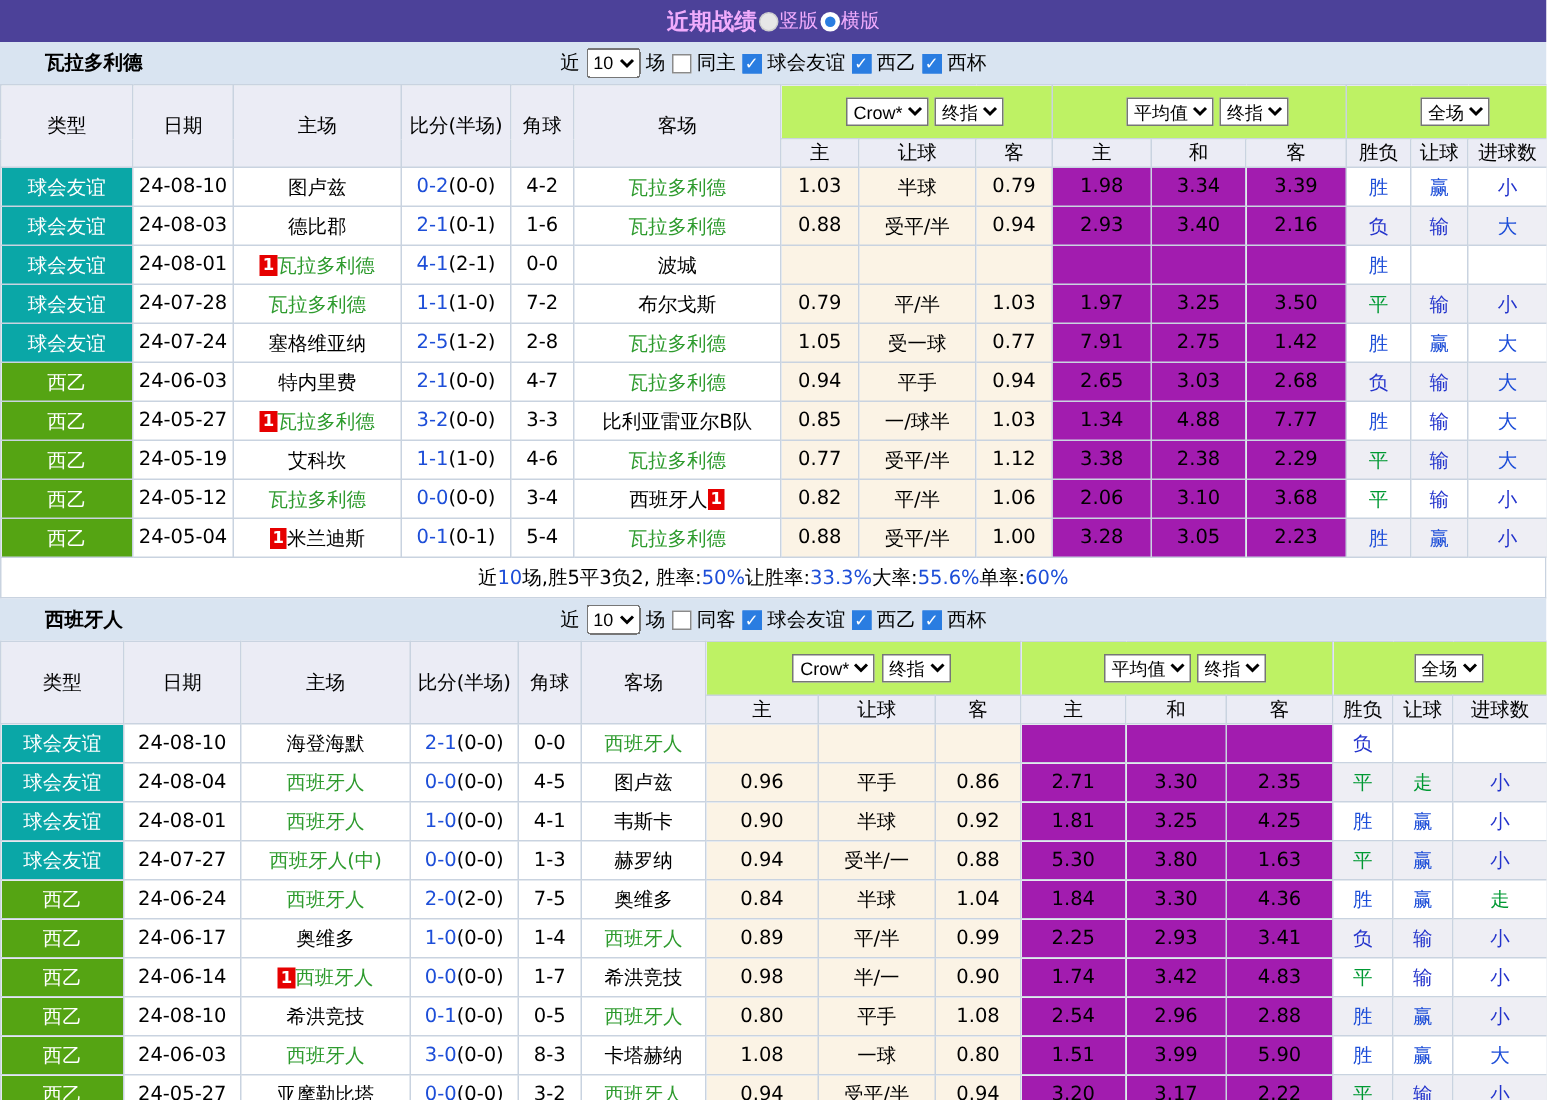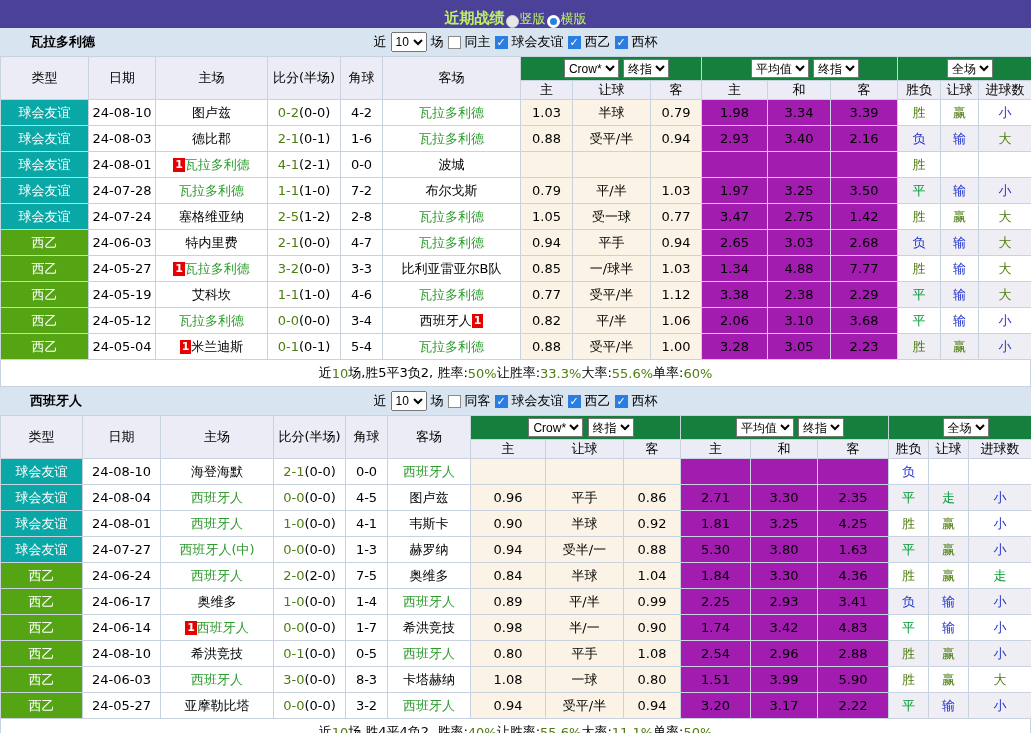--- a/index.html
+++ b/index.html
@@ -1,46 +1,46 @@
 <!DOCTYPE html>
 <html><head>
 <meta charset="utf-8">
 <style>
   * { box-sizing: border-box; }
   body { margin:0; width:1031px; background:#fff; font-family:"DejaVu Sans","Liberation Sans",sans-serif; font-size:13px; color:#000; }
 
-  .titlebar { height:28px; background:#4c4199; color:#bef264; display:flex; align-items:flex-end; justify-content:center; gap:1px; }
+  .titlebar { height:28px; background:#4c4199; color:#f0abfc; display:flex; align-items:center; justify-content:center; gap:1px; }
   .titlebar .t { font-weight:bold; font-size:15px; }
   .radio { width:13px; height:13px; border-radius:50%; display:inline-flex; align-items:center; justify-content:center; }
   .radio.off { background:#e7e7e7; border:1px solid #cfcfcf; }
   .radio.on { background:#fff; }
   .radio.on .dot { width:7px; height:7px; border-radius:50%; background:#2a7de1; }
   .rlabel { font-size:13px; }
 
   .band { height:28px; background:#d9e4f1; display:flex; align-items:center; position:relative; font-size:13px; }
   .team-title { position:absolute; left:30px; font-weight:bold; }
   .filters { margin:0 auto; display:flex; align-items:center; gap:4px; }
   .filters select { font-size:12px; height:20px; }
   .cb { width:13px; height:13px; display:inline-block; border:1px solid #8a8a8a; background:#fff; position:relative; }
   .cb.checked { background:#2a7de1; border-color:#2a7de1; }
   .cb.checked::after { content:"✓"; position:absolute; left:1px; top:-1px; color:#fff; font-size:11px; line-height:13px; }
 
   table { border-collapse:collapse; table-layout:fixed; width:1031px; font-size:13px; }
   th, td { border:1px solid #c9d3e0; text-align:center; padding:0; overflow:hidden; white-space:nowrap; height:26px; }
   thead th { background:#ebecf5; font-weight:normal; }
-  thead tr.hr1 th.sel-cell { height:24px; background:#15803d;padding-left:11px; }
+  thead tr.hr1 th.sel-cell { height:36px; background:#bef264;padding-left:11px; }
   thead tr.hr2 th { height:17px; }
   thead select { font-size:12px; height:19px; background:#fff; }
 
   .bg-friendly { background:#0aa7a7; color:#fff; }
   .bg-league   { background:#55a413; color:#fff; }
   .bg-odds { background:#fbf3e5; }
   .bg-avg  { background:#a21caf; }
   .stripe  { background:#eeeef4; }
-  .c-r { color:#4d7c0f; } .c-b { color:#2333cc; } .c-g { color:#009933; }
+  .c-r { color:#1d4ed8; } .c-b { color:#2333cc; } .c-g { color:#009933; }
   .team-green { color:#2e9b2e; }
   .badge1 { display:inline-block; background:#e60000; color:#fff; font-size:11px; line-height:14px; padding:0 2px; font-weight:bold; vertical-align:1px; }
 
   .summary { height:27px; display:flex; align-items:center; justify-content:center; font-size:13px; border-left:1px solid #c9d3e0; border-right:1px solid #c9d3e0; border-bottom:1px solid #c9d3e0; }
 </style>
 </head>
 <body>
 
 <div class="titlebar">
   <span class="t">近期战绩</span>
@@ -191,21 +191,21 @@
       <tr>
         <td class="bg-friendly">球会友谊</td>
         <td>24-07-24</td>
         <td><span>塞格维亚纳</span></td>
         <td><span class="c-r">2-5</span><span>(1-2)</span></td>
         <td>2-8</td>
         <td><span class="team-green">瓦拉多利德</span></td>
         <td class="bg-odds">1.05</td>
         <td class="bg-odds">受一球</td>
         <td class="bg-odds">0.77</td>
-        <td class="bg-avg">3.47</td>
+        <td class="bg-avg">7.91</td>
         <td class="bg-avg">2.75</td>
         <td class="bg-avg">1.42</td>
         <td class="c-r">胜</td>
         <td class="c-r">赢</td>
         <td class="c-r">大</td>
       </tr>
       <tr>
         <td class="bg-league">西乙</td>
         <td>24-06-03</td>
         <td><span>特内里费</span></td>

